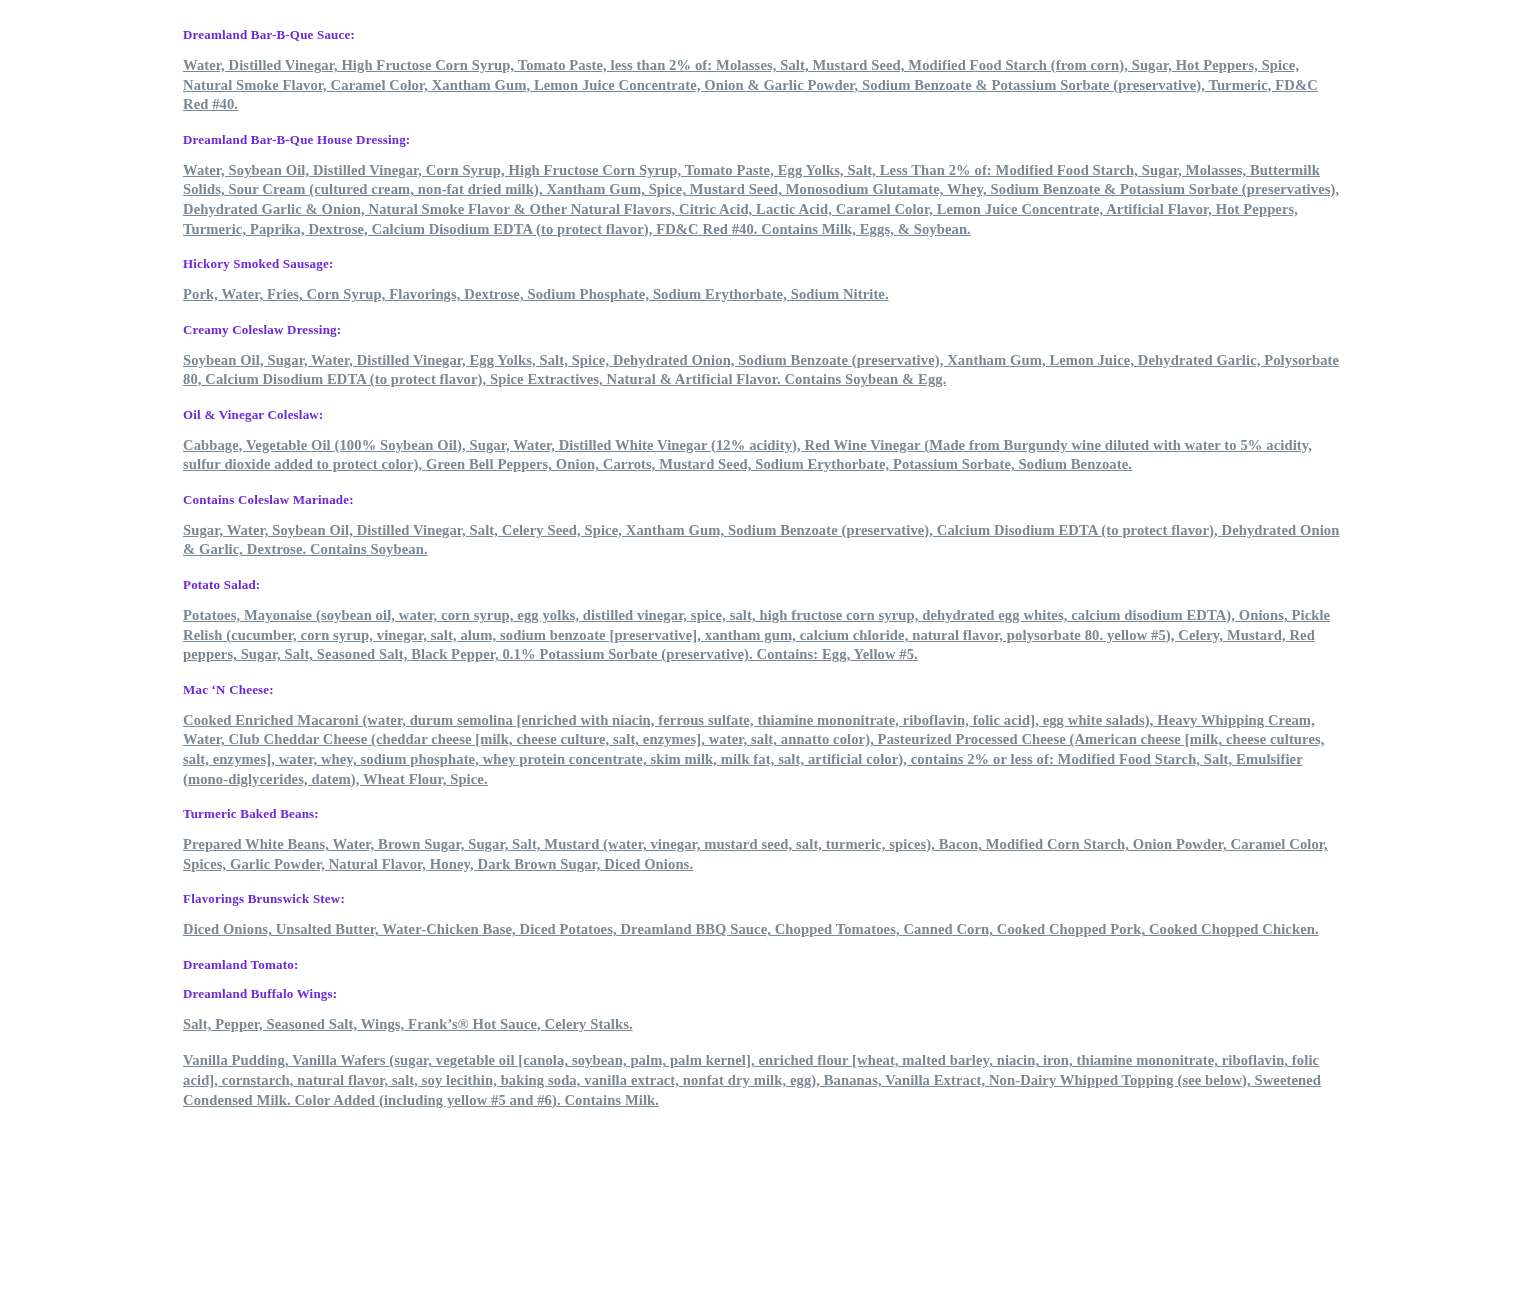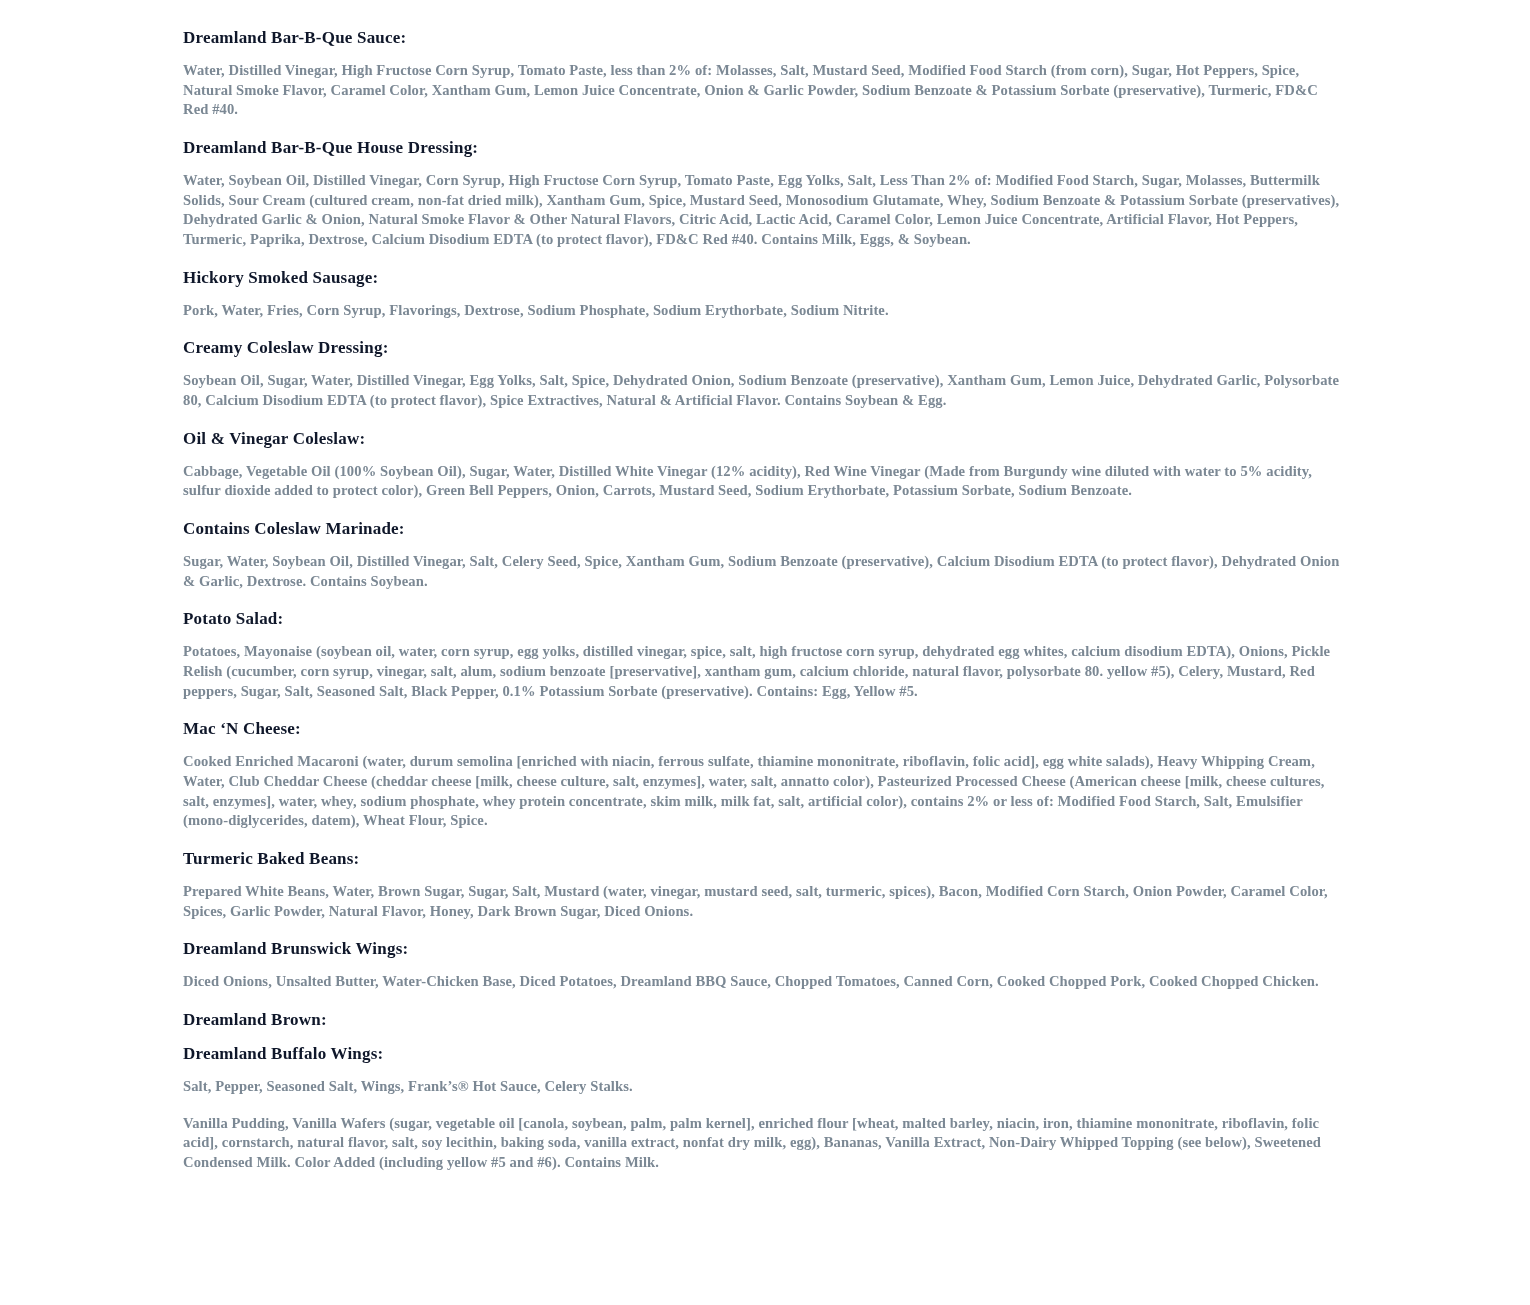--- a/index.html
+++ b/index.html
@@ -10,34 +10,35 @@
   body {
     font-family: "Liberation Serif", "DejaVu Serif", serif;
     width: 1530px;
   }
   .doc {
     width: 1164px;
     margin: 0 auto;
     padding: 27px 0 46px 0;
   }
   .ingredient-section h3 {
-    font-size: 17px;
+    font-size: 13px;
     line-height: 1.3;
     font-weight: 700;
-    color: #0f172a;
+    color: #6d28d9;
     letter-spacing: 0.2px;
     margin: 0 0 12px 0;
   }
   .ingredient-section p {
     font-size: 14.6px;
     line-height: 1.345;
     font-weight: 700;
     color: #7b8894;
     letter-spacing: 0.1px;
     margin: 0 0 17px 0;
+    text-decoration: underline;
   }
 </style>
 </head>
 <body>
 
 <main class="doc">
 
     <section class="ingredient-section">
       <h3>Dreamland Bar-B-Que Sauce:</h3>
 
@@ -86,27 +87,27 @@
       <p>Cooked Enriched Macaroni (water, durum semolina [enriched with niacin, ferrous sulfate, thiamine mononitrate, riboflavin, folic acid], egg white salads), Heavy Whipping Cream, Water, Club Cheddar Cheese (cheddar cheese [milk, cheese culture, salt, enzymes], water, salt, annatto color), Pasteurized Processed Cheese (American cheese [milk, cheese cultures, salt, enzymes], water, whey, sodium phosphate, whey protein concentrate, skim milk, milk fat, salt, artificial color), contains 2% or less of: Modified Food Starch, Salt, Emulsifier (mono-diglycerides, datem), Wheat Flour, Spice.</p>
     </section>
 
     <section class="ingredient-section">
       <h3>Turmeric Baked Beans:</h3>
 
       <p>Prepared White Beans, Water, Brown Sugar, Sugar, Salt, Mustard (water, vinegar, mustard seed, salt, turmeric, spices), Bacon, Modified Corn Starch, Onion Powder, Caramel Color, Spices, Garlic Powder, Natural Flavor, Honey, Dark Brown Sugar, Diced Onions.</p>
     </section>
 
     <section class="ingredient-section">
-      <h3>Dreamland Brunswick Wings:</h3>
+      <h3>Flavorings Brunswick Stew:</h3>
 
       <p>Diced Onions, Unsalted Butter, Water-Chicken Base, Diced Potatoes, Dreamland BBQ Sauce, Chopped Tomatoes, Canned Corn, Cooked Chopped Pork, Cooked Chopped Chicken.</p>
     </section>
 
     <section class="ingredient-section">
-      <h3>Dreamland Brown:</h3>
+      <h3>Dreamland Tomato:</h3>
 
     </section>
 
     <section class="ingredient-section">
       <h3>Dreamland Buffalo Wings:</h3>
 
       <p>Salt, Pepper, Seasoned Salt, Wings, Frank’s® Hot Sauce, Celery Stalks.</p>
     </section>
 
     <section class="ingredient-section">

